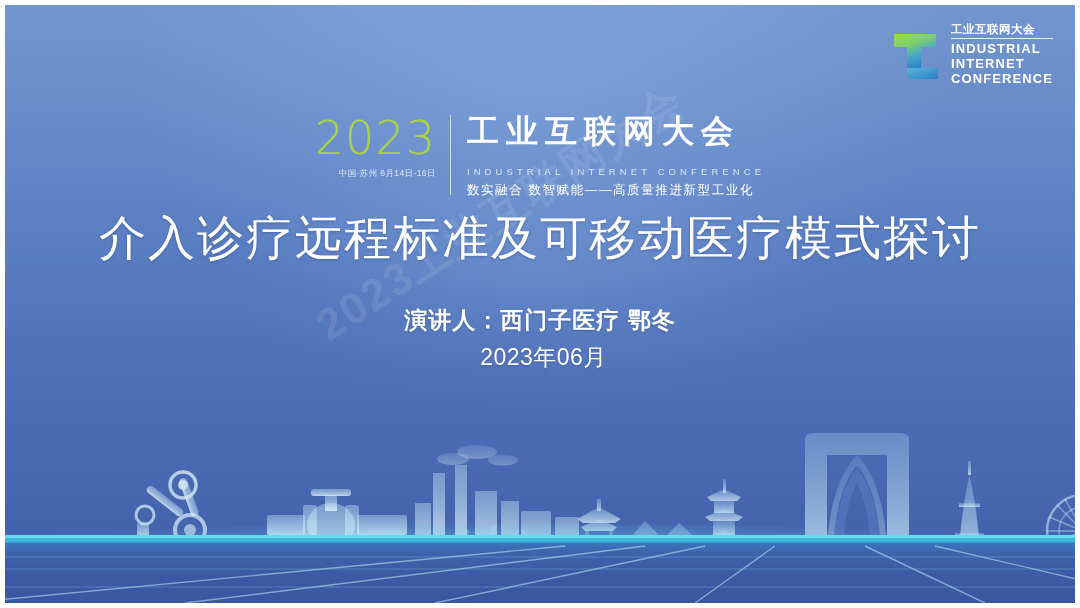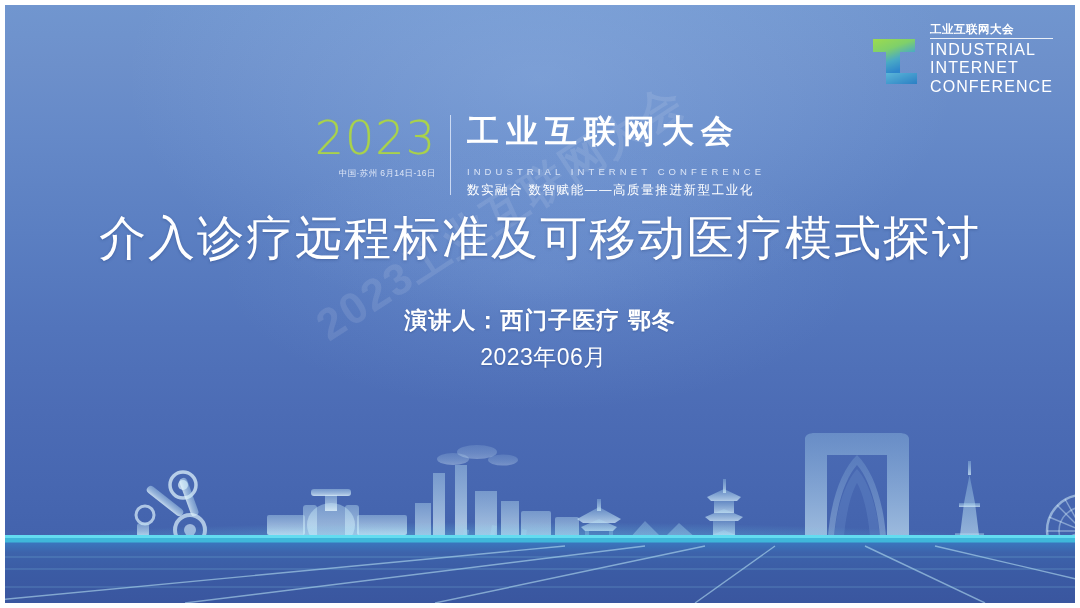--- a/index.html
+++ b/index.html
@@ -67,21 +67,21 @@
     display:flex;flex-direction:column;justify-content:center;
     color:#ffffff;line-height:1.18;
   }
   .logo-cn{
     font-size:11.5px;font-weight:bold;letter-spacing:.5px;
     border-bottom:1px solid rgba(255,255,255,.85);
     padding-bottom:1px;margin-bottom:2px;
     white-space:nowrap;
   }
   .logo-en{
-    font-size:16px;font-weight:normal;letter-spacing:1.1px;
+    font-size:13px;font-weight:bold;letter-spacing:1.1px;
     white-space:nowrap;
   }
 
   
   .banner{
     position:absolute;
     left:0;right:0;top:108px;
     display:flex;justify-content:center;align-items:flex-start;
     z-index:25;
   }

